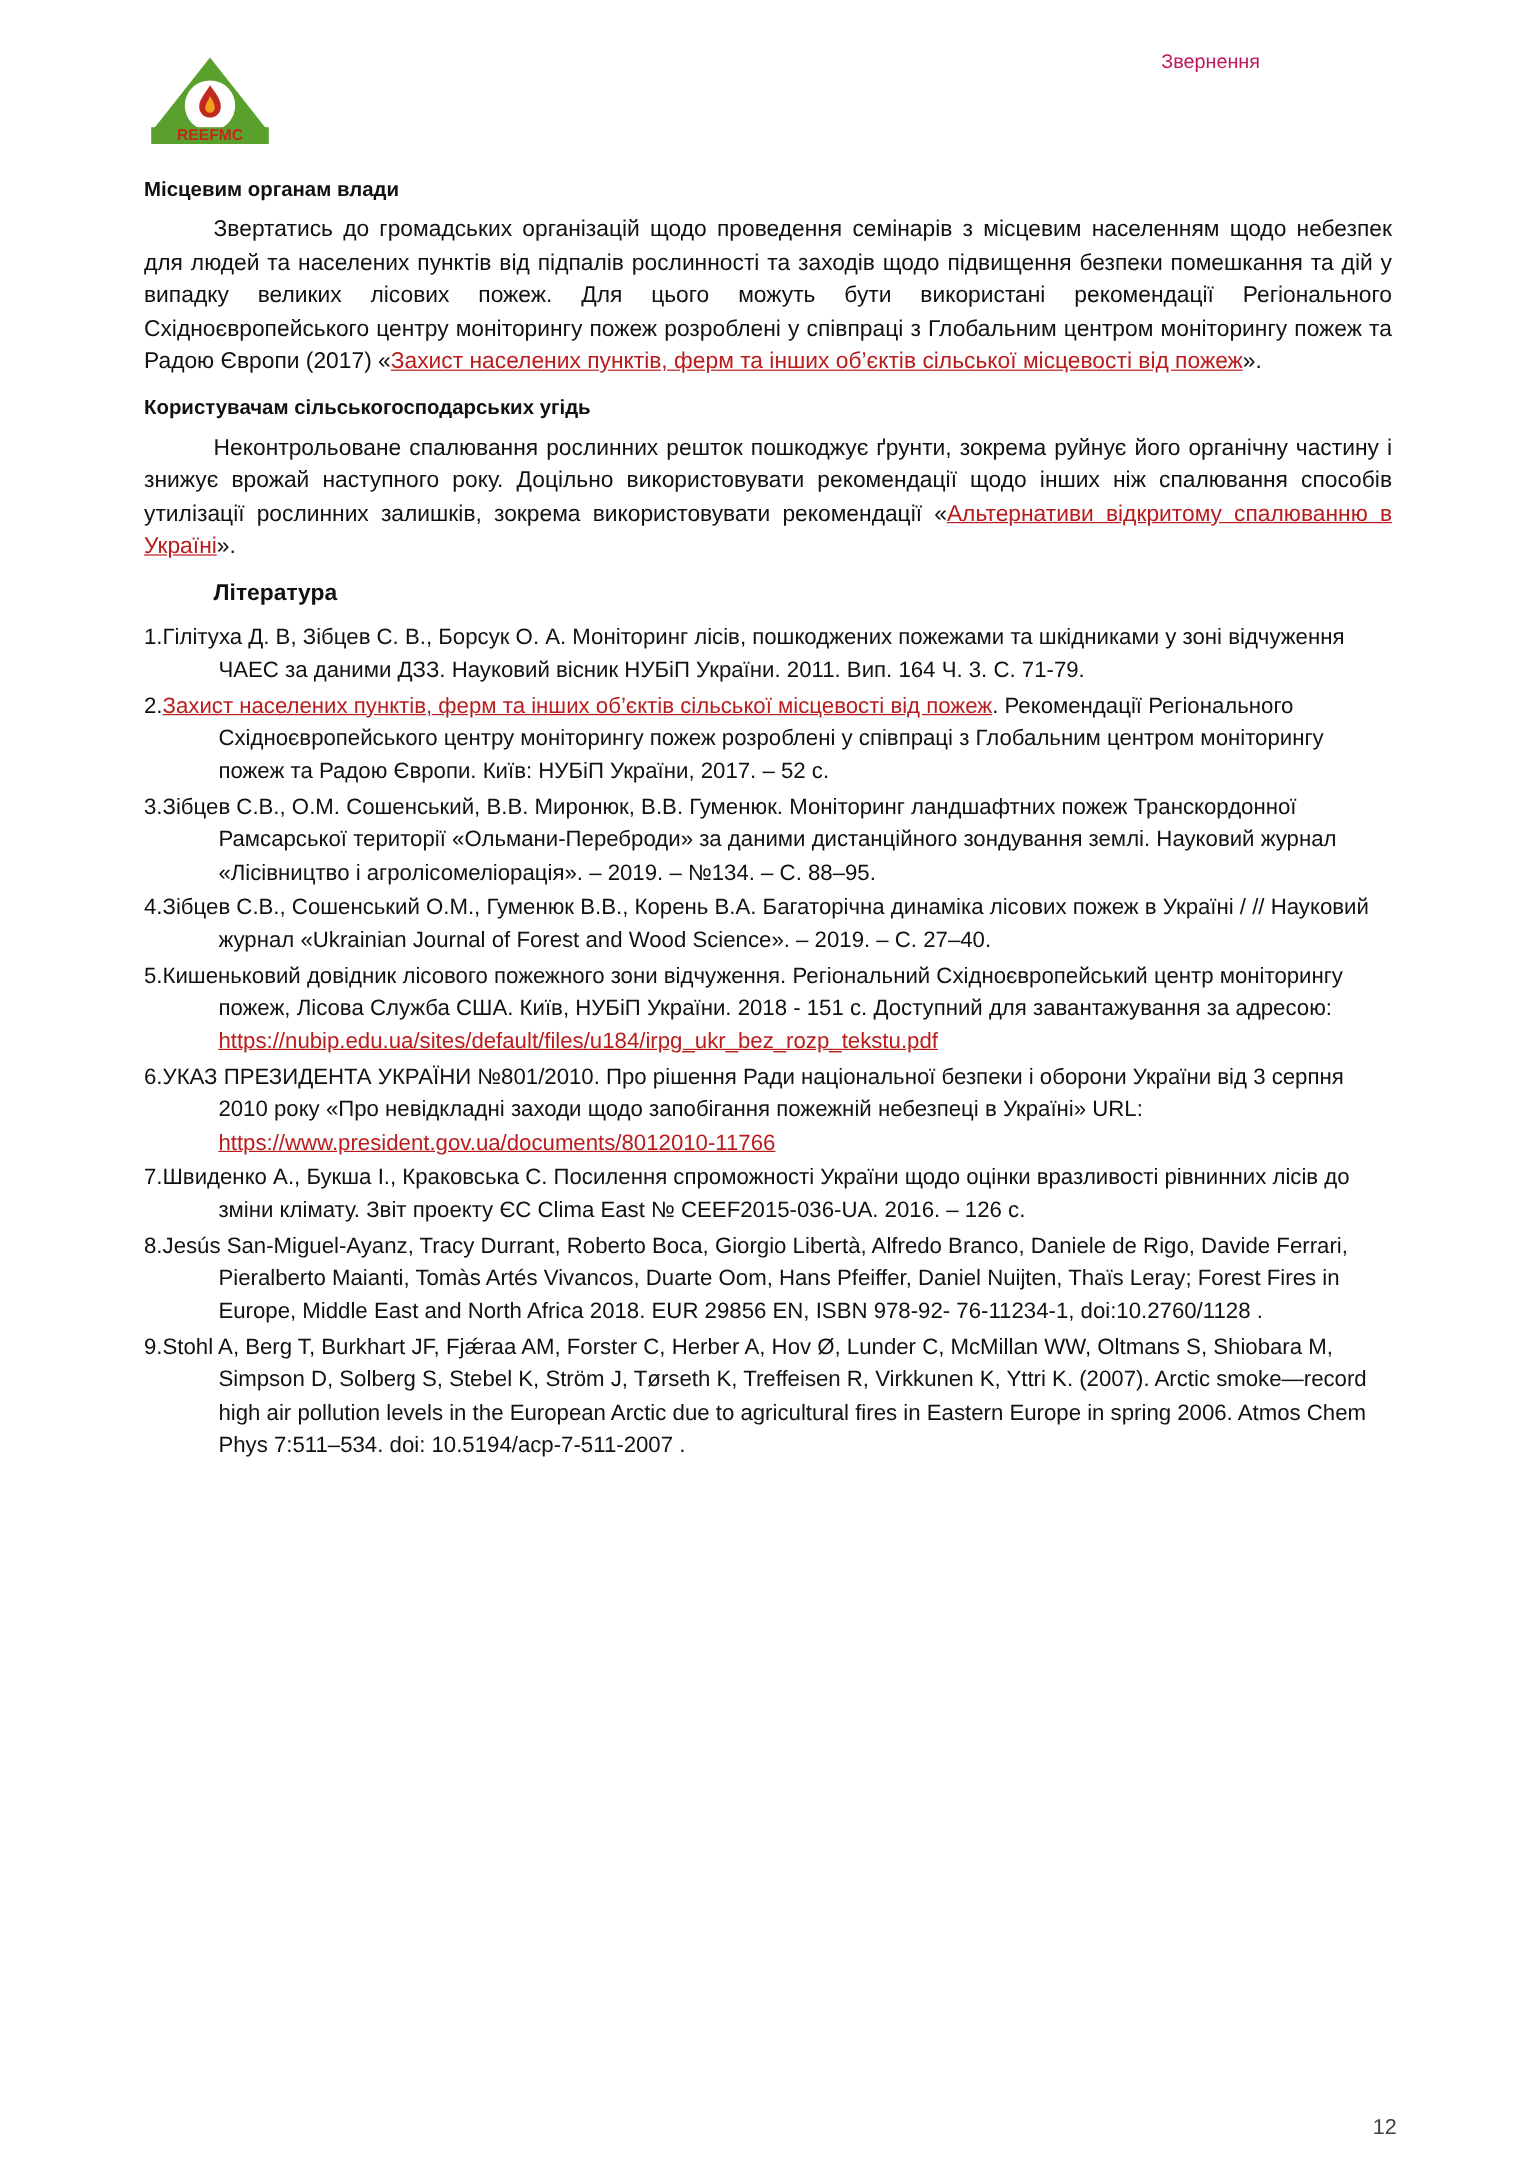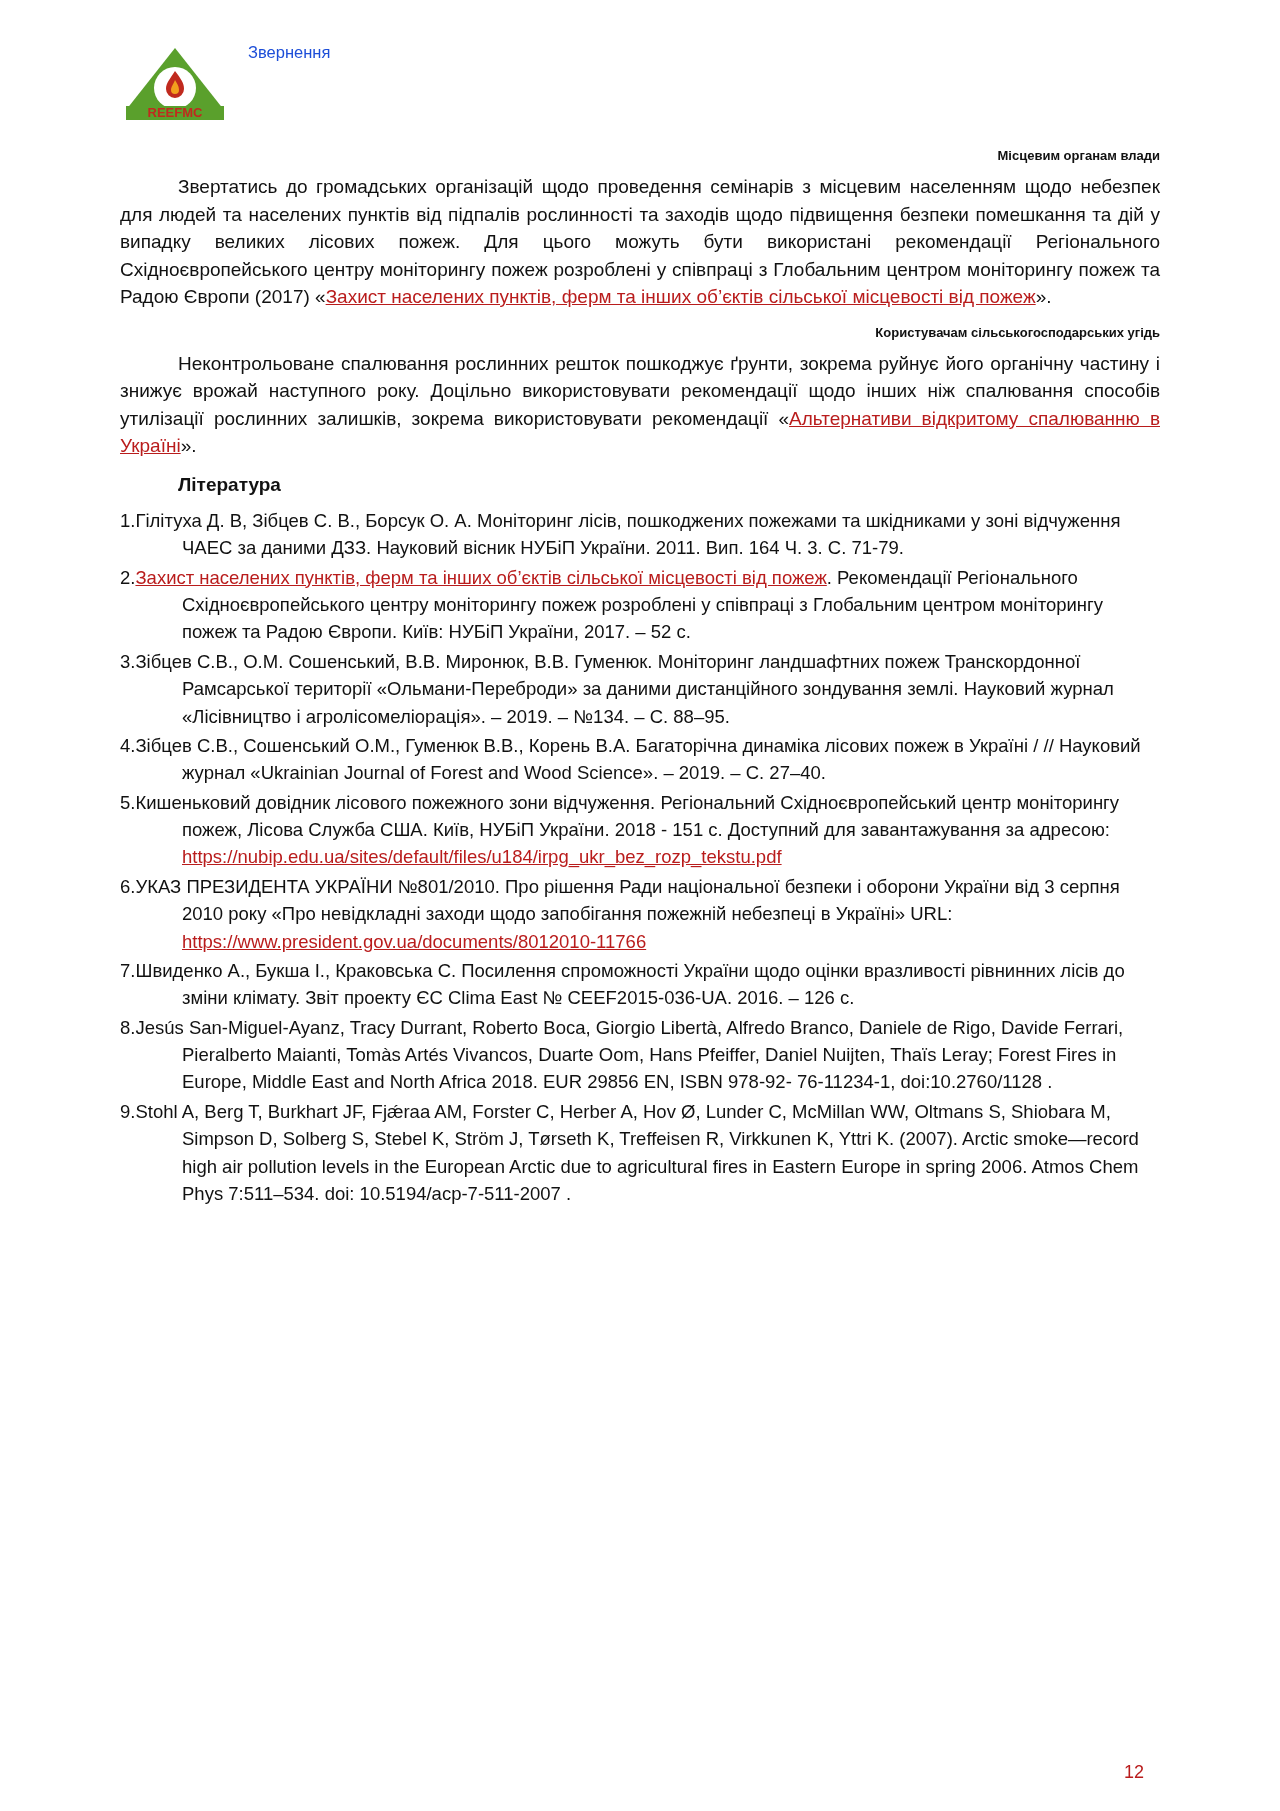--- a/index.html
+++ b/index.html
@@ -29,32 +29,32 @@
     margin-bottom: 26px;
   }
   .logo {
     width: 110px;
     flex: 0 0 110px;
     padding-top: 4px;
   }
   .logo svg { display: block; }
   .header-text {
     flex: 1;
-    text-align: left;
+    text-align: right;
     font-size: 16.5px;
     line-height: 1.5;
-    color: #1d4ed8;
+    color: #be185d;
     padding-right: 110px;
   }
   .header-text div { white-space: nowrap; }
   
   .section-title {
-    text-align: right;
+    text-align: left;
     font-weight: bold;
-    font-size: 13px;
+    font-size: 17px;
     margin: 6px 0 10px 0;
     color: #111;
   }
   .section-title.left {
     text-align: left;
     margin-left: 58px;
     font-size: 19px;
   }
   p.para {
     text-align: justify;
@@ -85,24 +85,24 @@
     flex: 0 0 62px;
     white-space: nowrap;
   }
   .ref .txt {
     flex: 1;
     text-indent: -62px;
     padding-left: 62px;
   }
   .pagenum {
     position: absolute;
-    right: 136px;
+    right: 116px;
     bottom: 28px;
     font-size: 18px;
-    color: #b91c1c;
+    color: #404040;
   }
 </style>
 </head>
 <body>
 
 <div class="page">
 
   <div class="header">
     <div class="logo">
       <svg width="110" height="78" viewBox="0 0 110 78" xmlns="http://www.w3.org/2000/svg">

